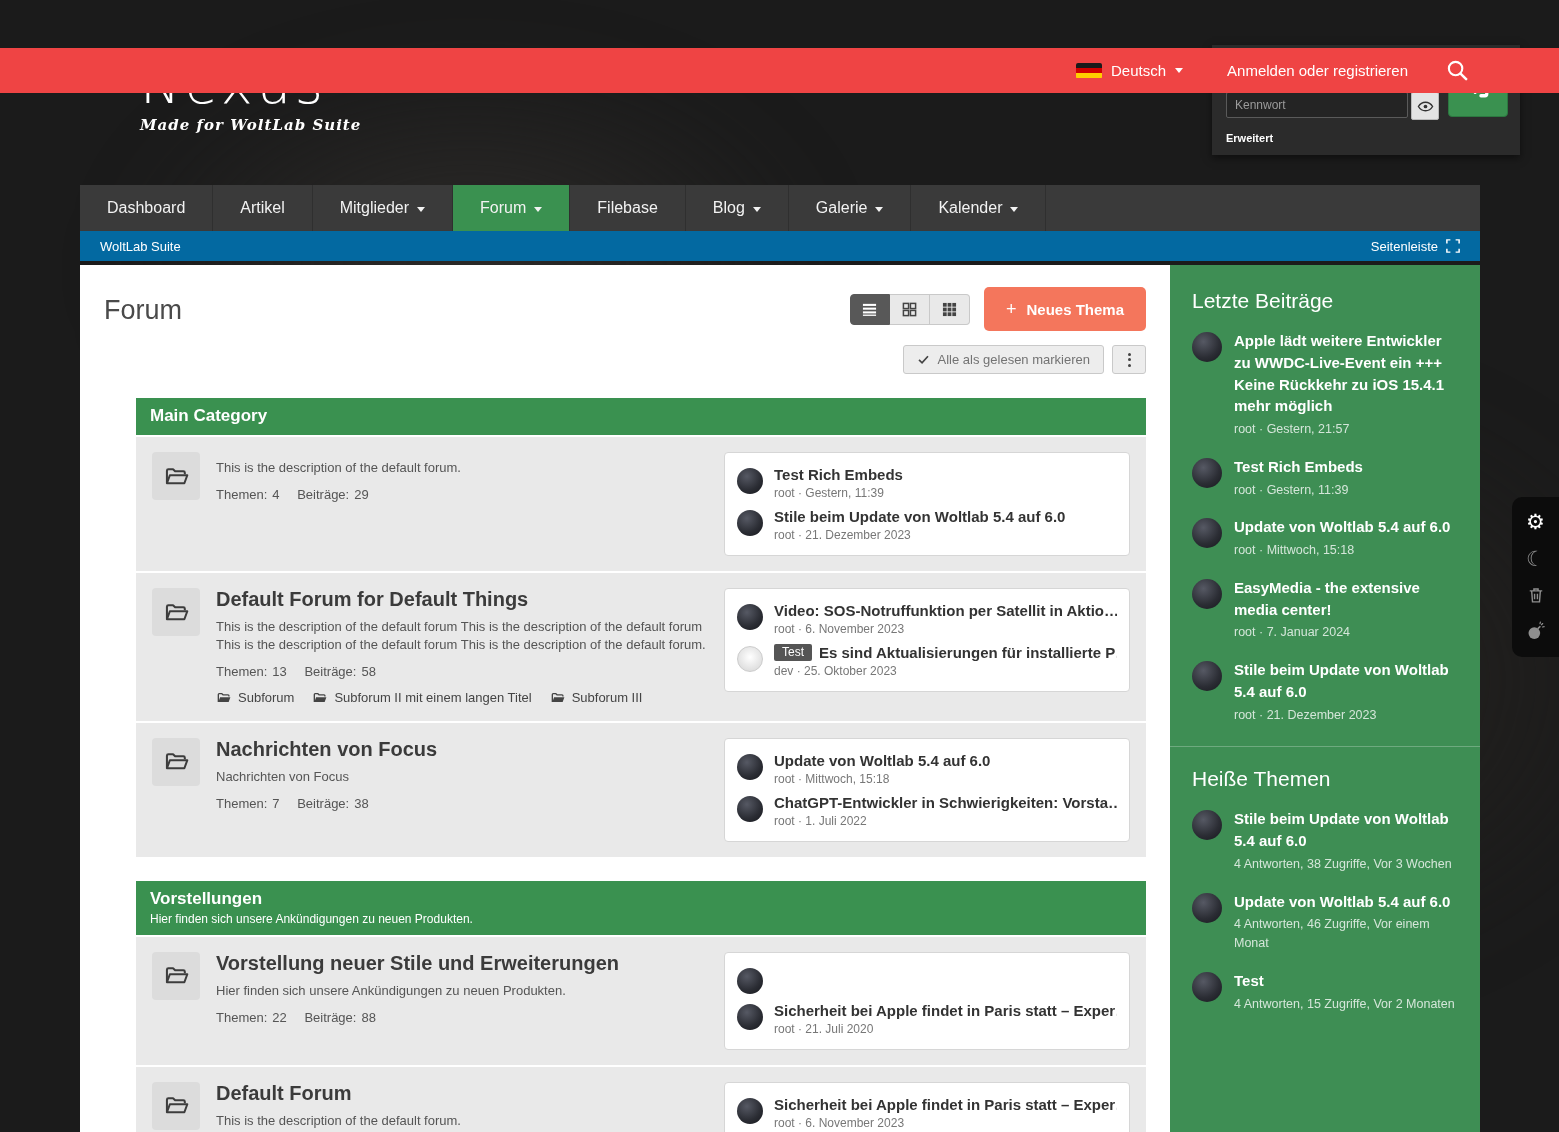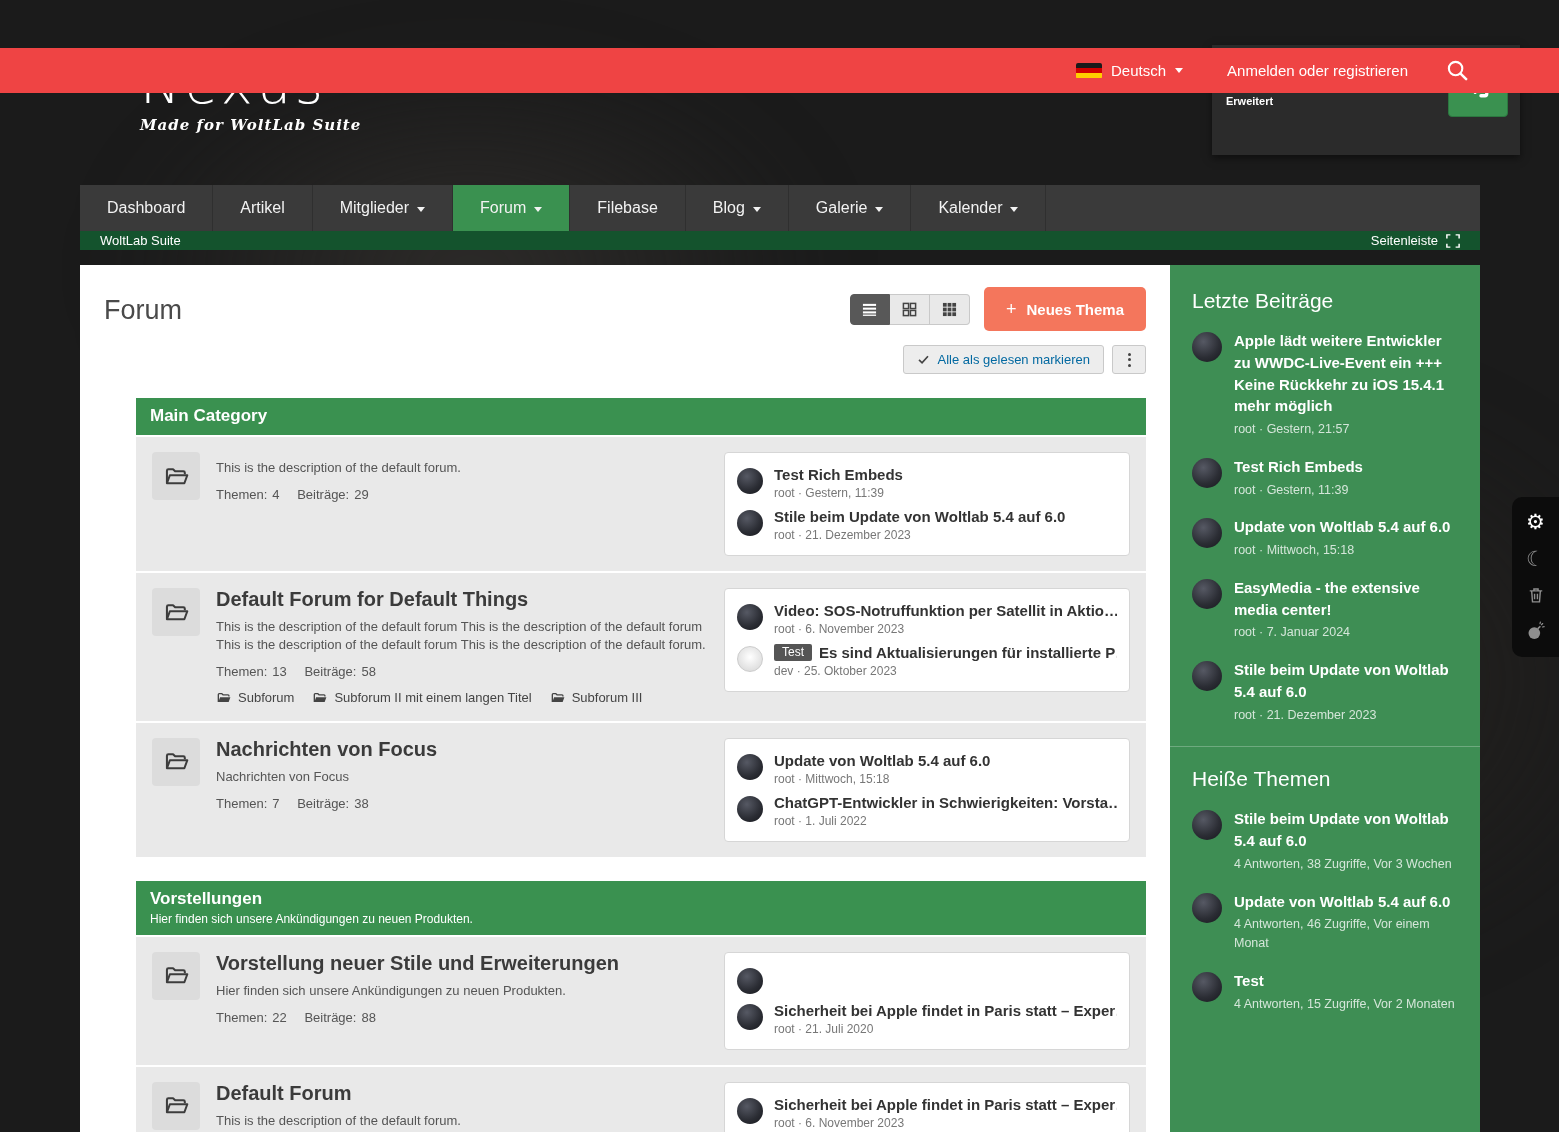--- a/index.html
+++ b/index.html
@@ -37,42 +37,42 @@
   .lp-adv { margin-top:12px; font-size:11px; font-weight:700; color:#fff; cursor:pointer; }
   .lp-submit { position:absolute; right:12px; top:12px; width:60px; height:60px; background:#3a9150; border:1px solid #2c7740; border-radius:4px; display:flex; align-items:center; justify-content:center; cursor:pointer; }
 
   
   .navbar { position:absolute; left:80px; top:185px; width:1400px; height:46px; background:#3a3a3a; display:flex; z-index:10; }
   .nav-item { display:flex; align-items:center; gap:8px; padding:0 27px; font-size:16px; color:#f2f2f2; border-right:1px solid #2f2f2f; cursor:pointer; }
   .nav-item .caret { border-top-width:5px; margin-top:2px; }
   .nav-item.active { background:#3a9150; }
 
   
-  .breadcrumb { position:absolute; left:80px; top:231px; width:1400px; height:19px; background:#14532d; z-index:9;
+  .breadcrumb { position:absolute; left:80px; top:231px; width:1400px; height:30px; background:#0369a1; z-index:9;
                 display:flex; align-items:center; justify-content:space-between; padding:4px 20px; color:#fff; font-size:13px; }
   .bc-right { display:inline-flex; align-items:center; gap:8px; cursor:pointer; }
 
   
   .content { position:absolute; left:80px; top:265px; width:1400px; height:867px; display:flex; overflow:hidden; }
   .main { width:1090px; background:#ffffff; padding:22px 24px; }
   .sidebar { width:310px; background:#3e8e54; padding:24px 22px; color:#fff; overflow:hidden; }
 
   
   .main-head { display:flex; justify-content:space-between; align-items:flex-start; }
   .main-head h1 { font-size:27px; font-weight:400; color:#4a4a4a; margin-top:8px; }
   .ctr-row1 { display:flex; align-items:center; gap:14px; }
   .view-group { display:flex; }
   .view-btn { width:40px; height:31px; background:#e9e9e9; border:1px solid #c9c9c9; border-left-width:0; display:inline-flex; align-items:center; justify-content:center; cursor:pointer; color:#444; }
   .view-btn:first-child { border-left-width:1px; border-radius:4px 0 0 4px; }
   .view-btn:last-child { border-radius:0 4px 4px 0; }
   .view-btn.active { background:#585858; border-color:#585858; color:#fff; }
   .new-topic { height:44px; padding:0 22px; background:#f4765c; color:#fff; border:none; border-radius:5px; font-size:15px; font-weight:700; display:inline-flex; align-items:center; gap:10px; cursor:pointer; font-family:"Liberation Sans",sans-serif; }
   .new-topic .plus { font-size:18px; font-weight:400; }
   .ctr-row2 { display:flex; justify-content:flex-end; gap:8px; margin-top:14px; }
-  .mark-read { height:29px; padding:0 13px; background:#ededed; border:1px solid #c9c9c9; border-radius:3px; font-size:13px; color:#0369a1; display:inline-flex; align-items:center; gap:8px; cursor:pointer; font-family:"Liberation Sans",sans-serif; }
+  .mark-read { height:29px; padding:0 13px; background:#ededed; border:1px solid #c9c9c9; border-radius:3px; font-size:13px; color:#737373; display:inline-flex; align-items:center; gap:8px; cursor:pointer; font-family:"Liberation Sans",sans-serif; }
   .kebab { width:34px; height:29px; background:#ededed; border:1px solid #c9c9c9; border-radius:3px; display:inline-flex; flex-direction:column; align-items:center; justify-content:center; gap:2.5px; cursor:pointer; }
   .kebab i { width:3px; height:3px; border-radius:50%; background:#444; }
 
   
   .forum-section { margin-top:24px;padding-left:32px; }
   .section-head { background:#3a9150; color:#fff; padding:8px 14px 9px; }
   .section-title { font-size:17px; font-weight:700; }
   .section-sub { font-size:12px; margin-top:3px; }
   .forum-row { background:#e9e9e9; margin-top:2px; padding:15px 16px; display:flex; align-items:flex-start; }
   .f-icon { width:48px; height:48px; background:#dcdcdc; border-radius:4px; display:flex; align-items:center; justify-content:center; color:#3c3c3c; flex:none; }
@@ -139,20 +139,29 @@
     </span>
   </header>
 
   <div class="logo">
     <div class="logo-title">Nexus</div>
     <div class="logo-sub">Made for WoltLab Suite</div>
   </div>
 
   <div class="login-panel">
     <input class="lp-input" placeholder="Benutzername oder E-Mail-Adresse" style="">
+    <div class="lp-row">
+      <input class="lp-input pw" type="password" placeholder="Kennwort" style="">
+      <button class="eye-btn">
+        <svg viewBox="0 0 24 24" width="17" height="17">
+            <path d="M2 12s3.6-6 10-6 10 6 10 6-3.6 6-10 6S2 12 2 12z" fill="none" stroke="#333" stroke-width="2"></path>
+            <circle cx="12" cy="12" r="2.6" fill="#333"></circle>
+          </svg>
+      </button>
+    </div>
     <div class="lp-adv">Erweitert</div>
     <button class="lp-submit">
       <svg viewBox="0 0 24 24" width="28" height="28">
           <path d="M14.5 4.5h3.5a1.5 1.5 0 0 1 1.5 1.5v12a1.5 1.5 0 0 1-1.5 1.5h-3.5" fill="none" stroke="#fff" stroke-width="2.8" stroke-linecap="round"></path>
           <line x1="3.5" y1="12" x2="13" y2="12" stroke="#fff" stroke-width="2.8" stroke-linecap="round"></line>
           <path d="M9.5 7.5 14 12l-4.5 4.5" fill="none" stroke="#fff" stroke-width="2.8" stroke-linecap="round" stroke-linejoin="round"></path>
         </svg>
     </button>
   </div>
 

